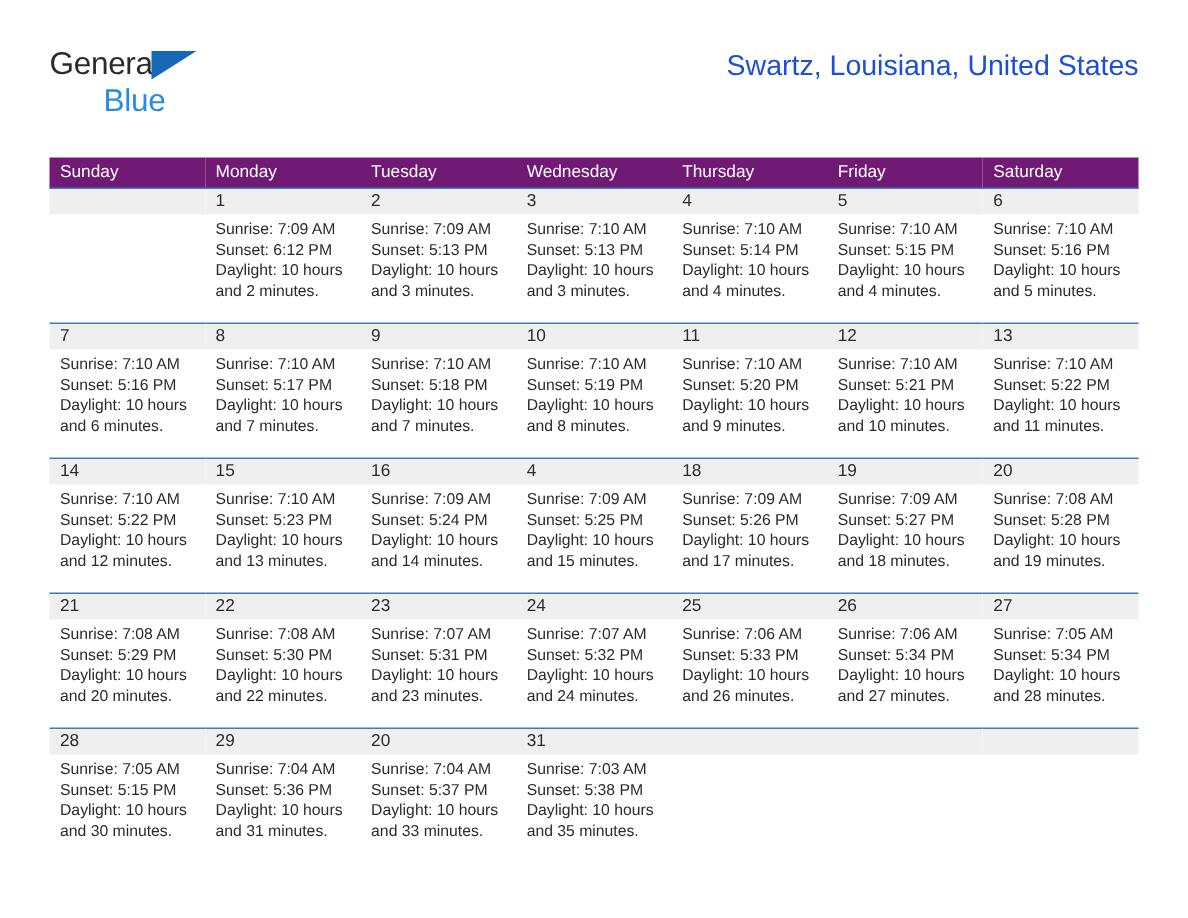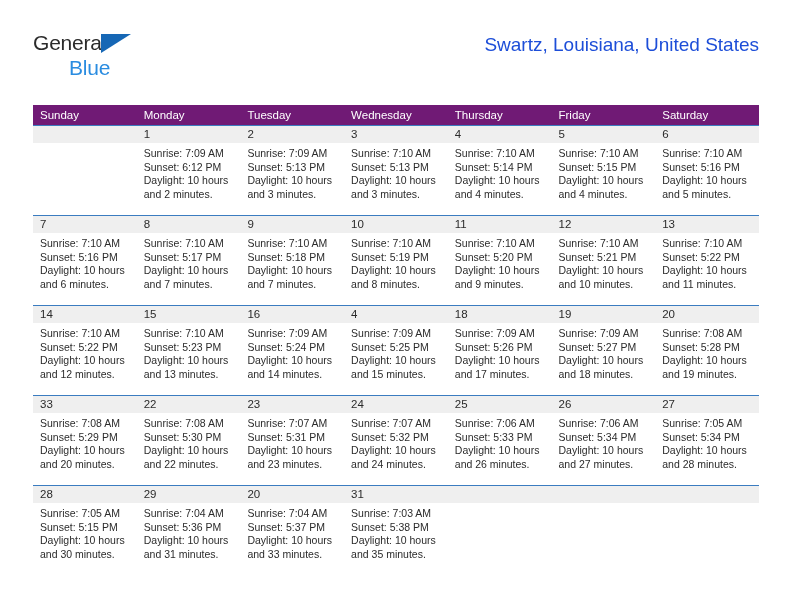--- a/index.html
+++ b/index.html
@@ -402,21 +402,21 @@
                 <div>Sunset: 5:28 PM</div>
                 <div>Daylight: 10 hours</div>
                 <div>and 19 minutes.</div>
               </div>
             </div>
           </td>
         </tr>
         <tr>
           <td>
             <div class="cell-inner">
-              <div class="daynum-band">33</div>
+              <div class="daynum-band">21</div>
               <div class="cell-body">
                 <div>Sunrise: 7:08 AM</div>
                 <div>Sunset: 5:29 PM</div>
                 <div>Daylight: 10 hours</div>
                 <div>and 20 minutes.</div>
               </div>
             </div>
           </td>
           <td>
             <div class="cell-inner">

